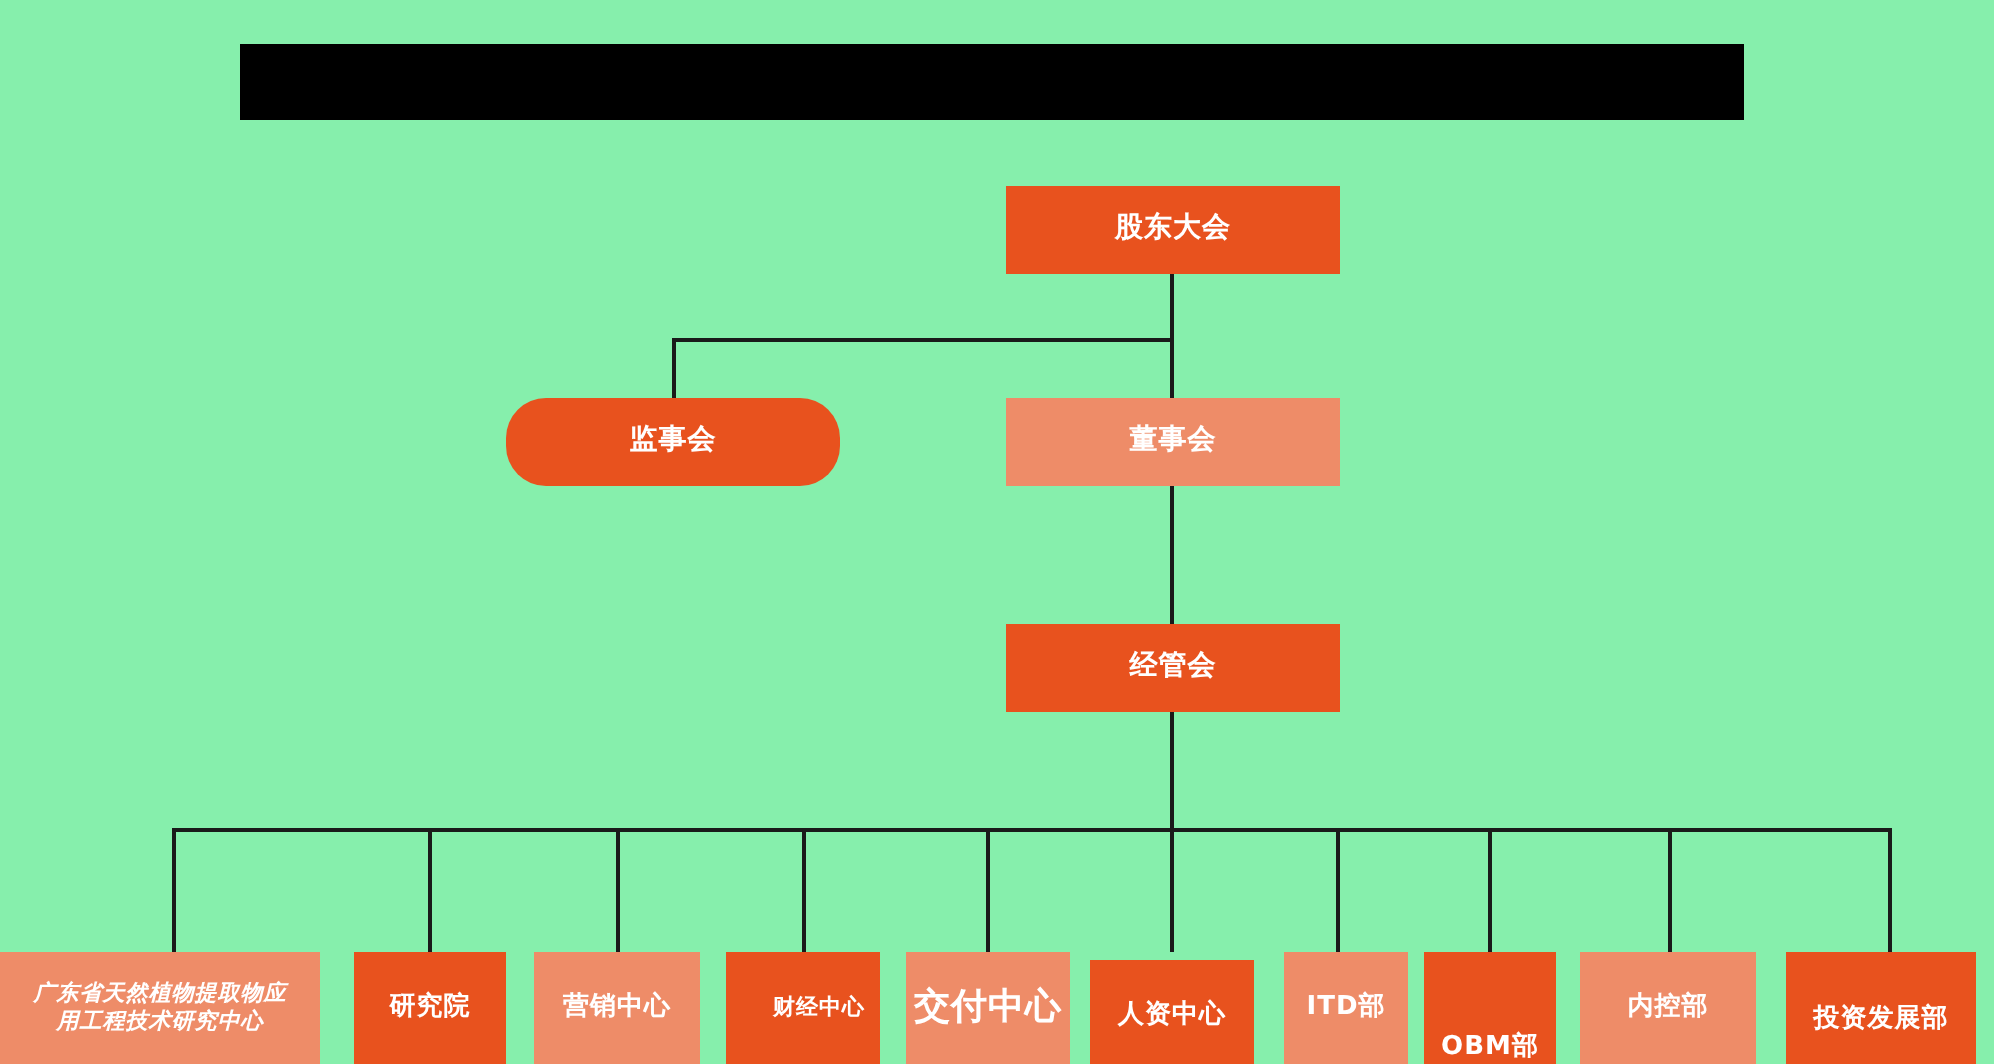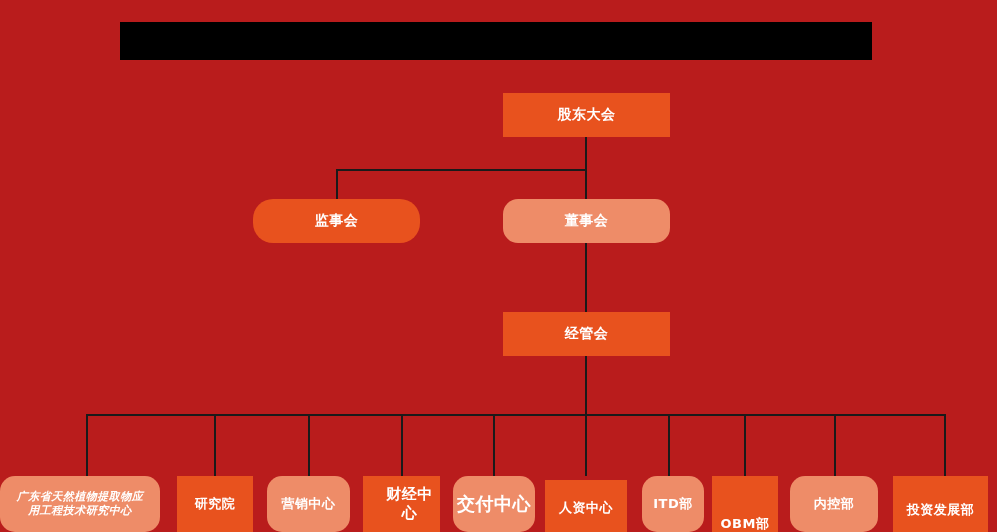--- a/index.html
+++ b/index.html
@@ -8,21 +8,21 @@
     padding: 0;
     background: #ffffff;
   }
   body {
     font-family: "DejaVu Sans", "Liberation Sans", sans-serif;
   }
   #canvas {
     position: relative;
     width: 997px;
     height: 532px;
-    background: #b91c1c;
+    background: #86efac;
     overflow: hidden;
   }
 
   
   .banner {
     position: absolute;
     background: #000000;
   }
 
   
@@ -39,21 +39,21 @@
     letter-spacing: 0.5px;
     user-select: none;
   }
   .node-inner {
     display: block;
     width: 100%;
     padding: 0 2px;
     white-space: pre-line;
   }
   .tone-dark  { background: #e8521e; }
-  .tone-light { background: #ee8c68; border-radius: 15px; }
+  .tone-light { background: #ee8c68; }
 
   
   .line {
     position: absolute;
     background: #1a1a1a;
   }
   .line-v { width: 2px; }
   .line-h { height: 2px; }
 </style>
 </head>
@@ -97,21 +97,21 @@
       <div class="node tone-light" style="left: 0px; top: 476px; width: 160px; height: 56px; font-size: 11px; font-style: italic;">
         <span class="node-inner">广东省天然植物提取物应
 用工程技术研究中心</span>
       </div>
       <div class="node tone-dark" style="left: 177px; top: 476px; width: 76px; height: 56px; font-size: 13px; justify-content: flex-end;">
         <span class="node-inner">研究院</span>
       </div>
       <div class="node tone-light" style="left: 267px; top: 476px; width: 83px; height: 56px; font-size: 13px;">
         <span class="node-inner">营销中心</span>
       </div>
-      <div class="node tone-dark" style="left: 363px; top: 476px; width: 77px; height: 56px; font-size: 15px; padding-left: 16px;">
+      <div class="node tone-dark" style="left: 363px; top: 476px; width: 77px; height: 56px; font-size: 11px; padding-left: 16px;">
         <span class="node-inner">财经中心</span>
       </div>
       <div class="node tone-light" style="left: 453px; top: 476px; width: 82px; height: 56px; font-size: 18px;">
         <span class="node-inner">交付中心</span>
       </div>
       <div class="node tone-dark" style="left: 545px; top: 480px; width: 82px; height: 56px; font-size: 13px;">
         <span class="node-inner">人资中心</span>
       </div>
       <div class="node tone-light" style="left: 642px; top: 476px; width: 62px; height: 56px; font-size: 13px;">
         <span class="node-inner">ITD部</span>

